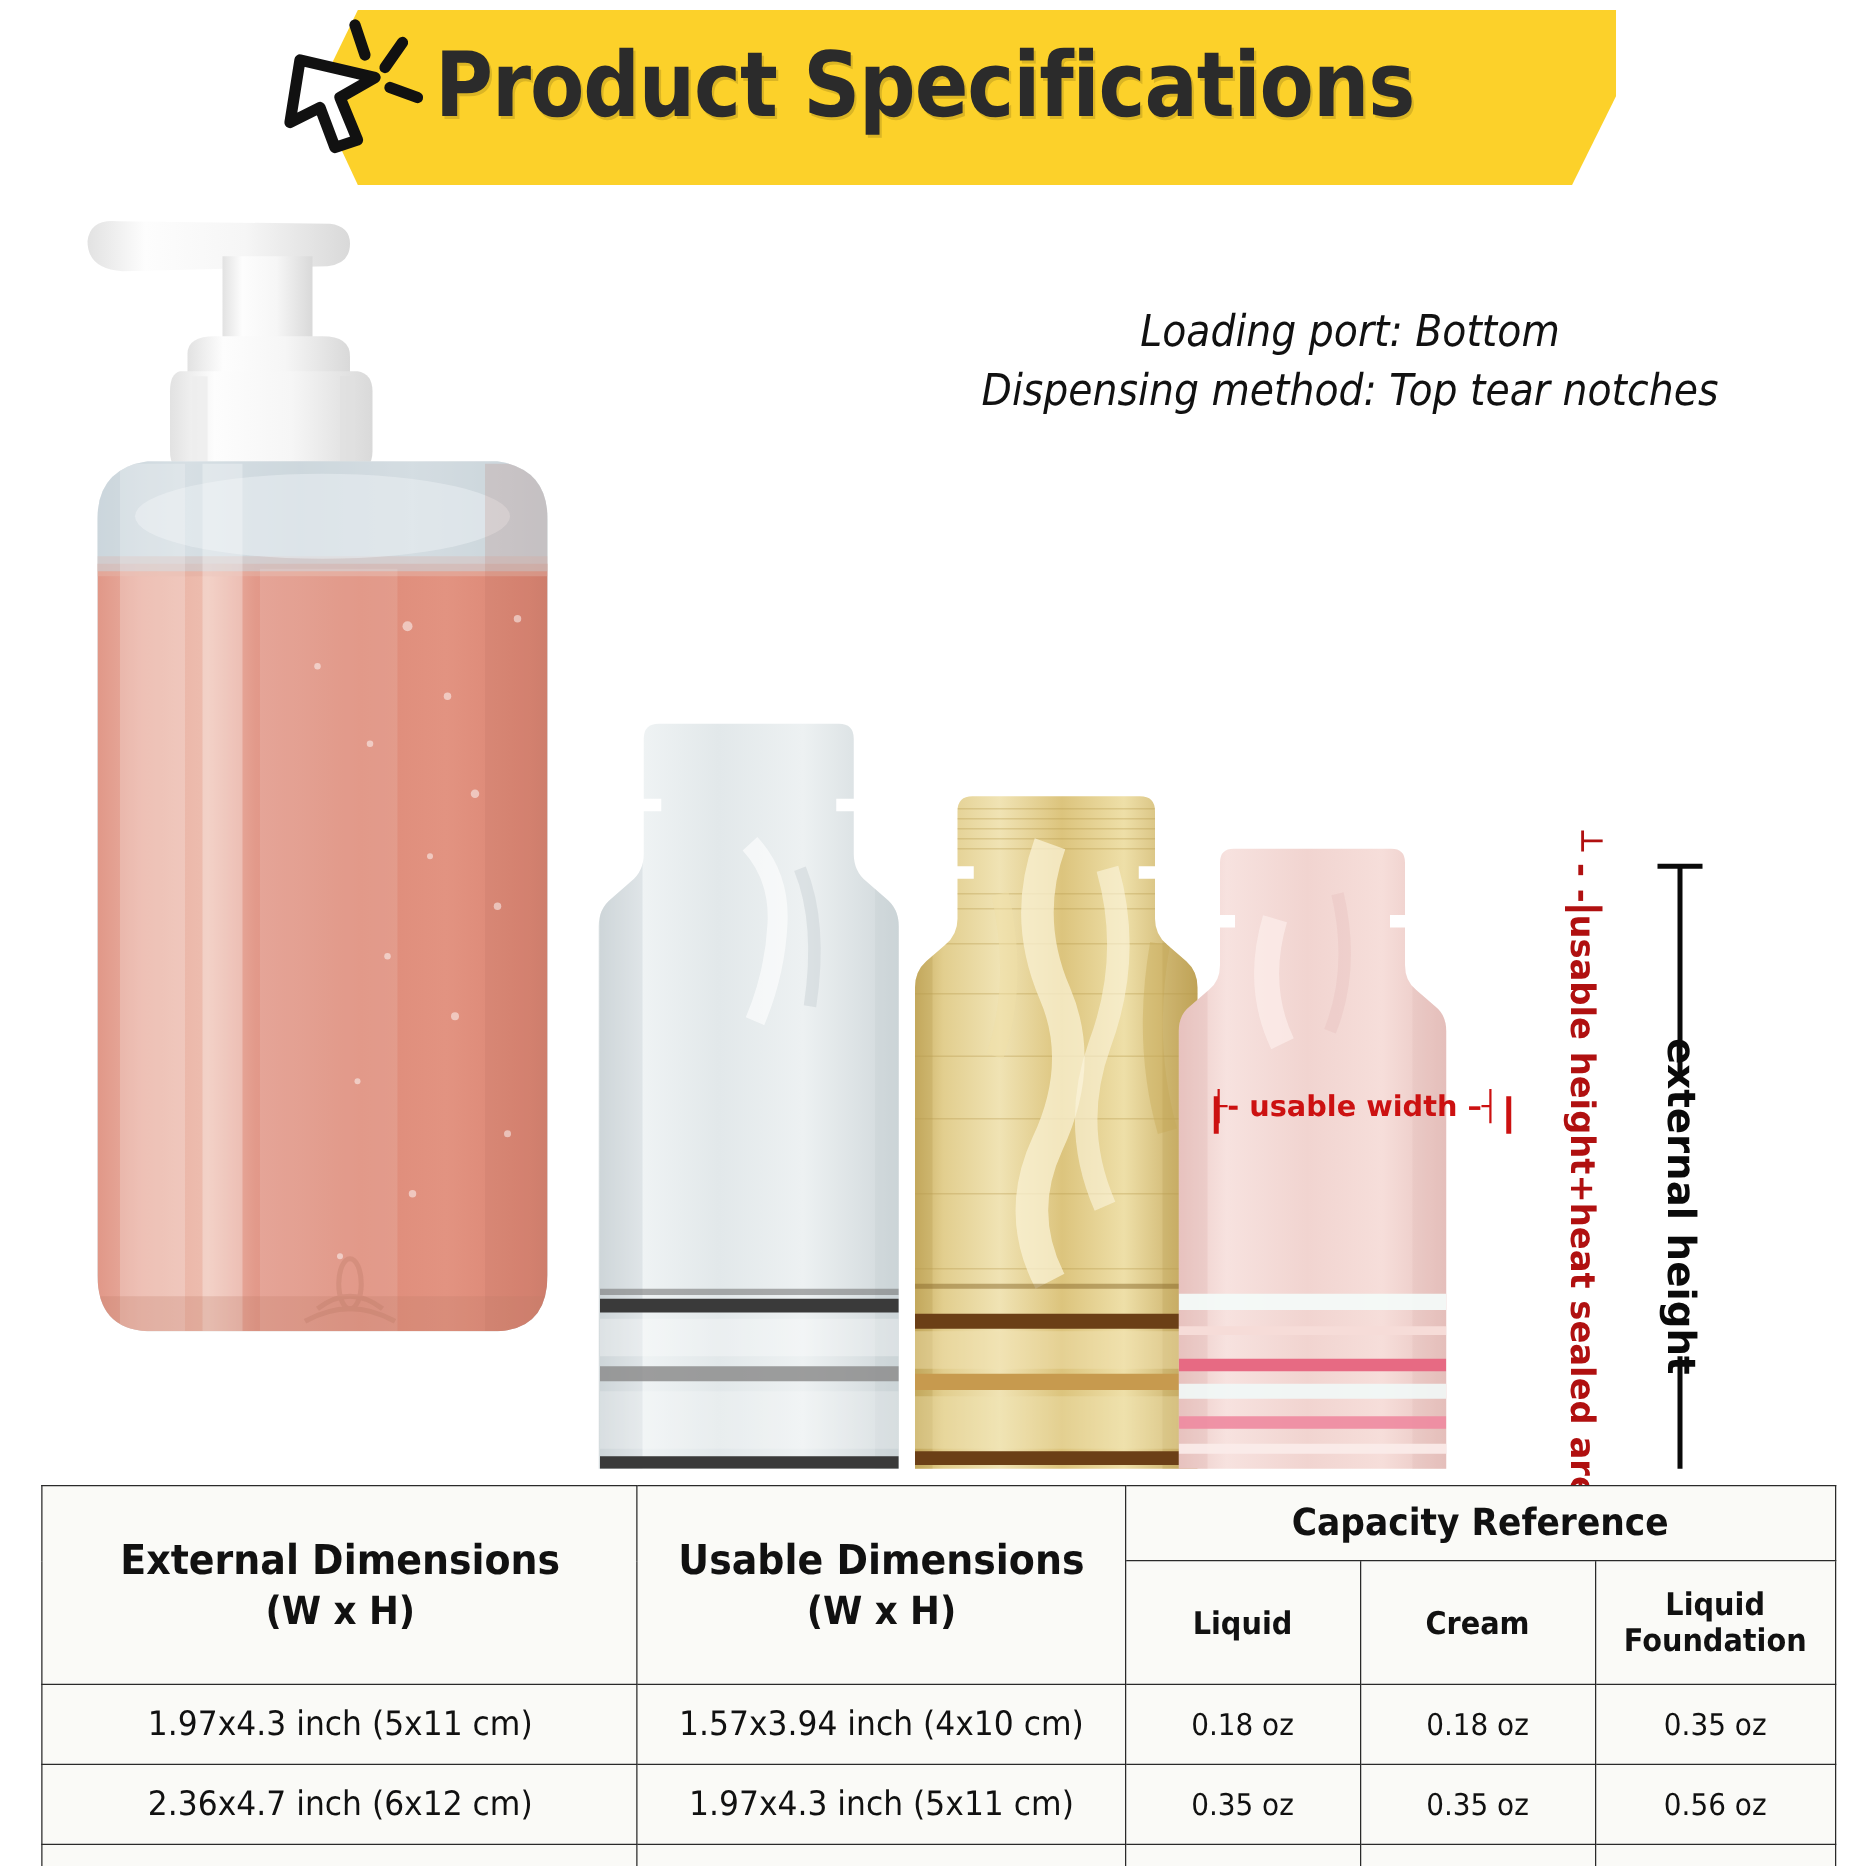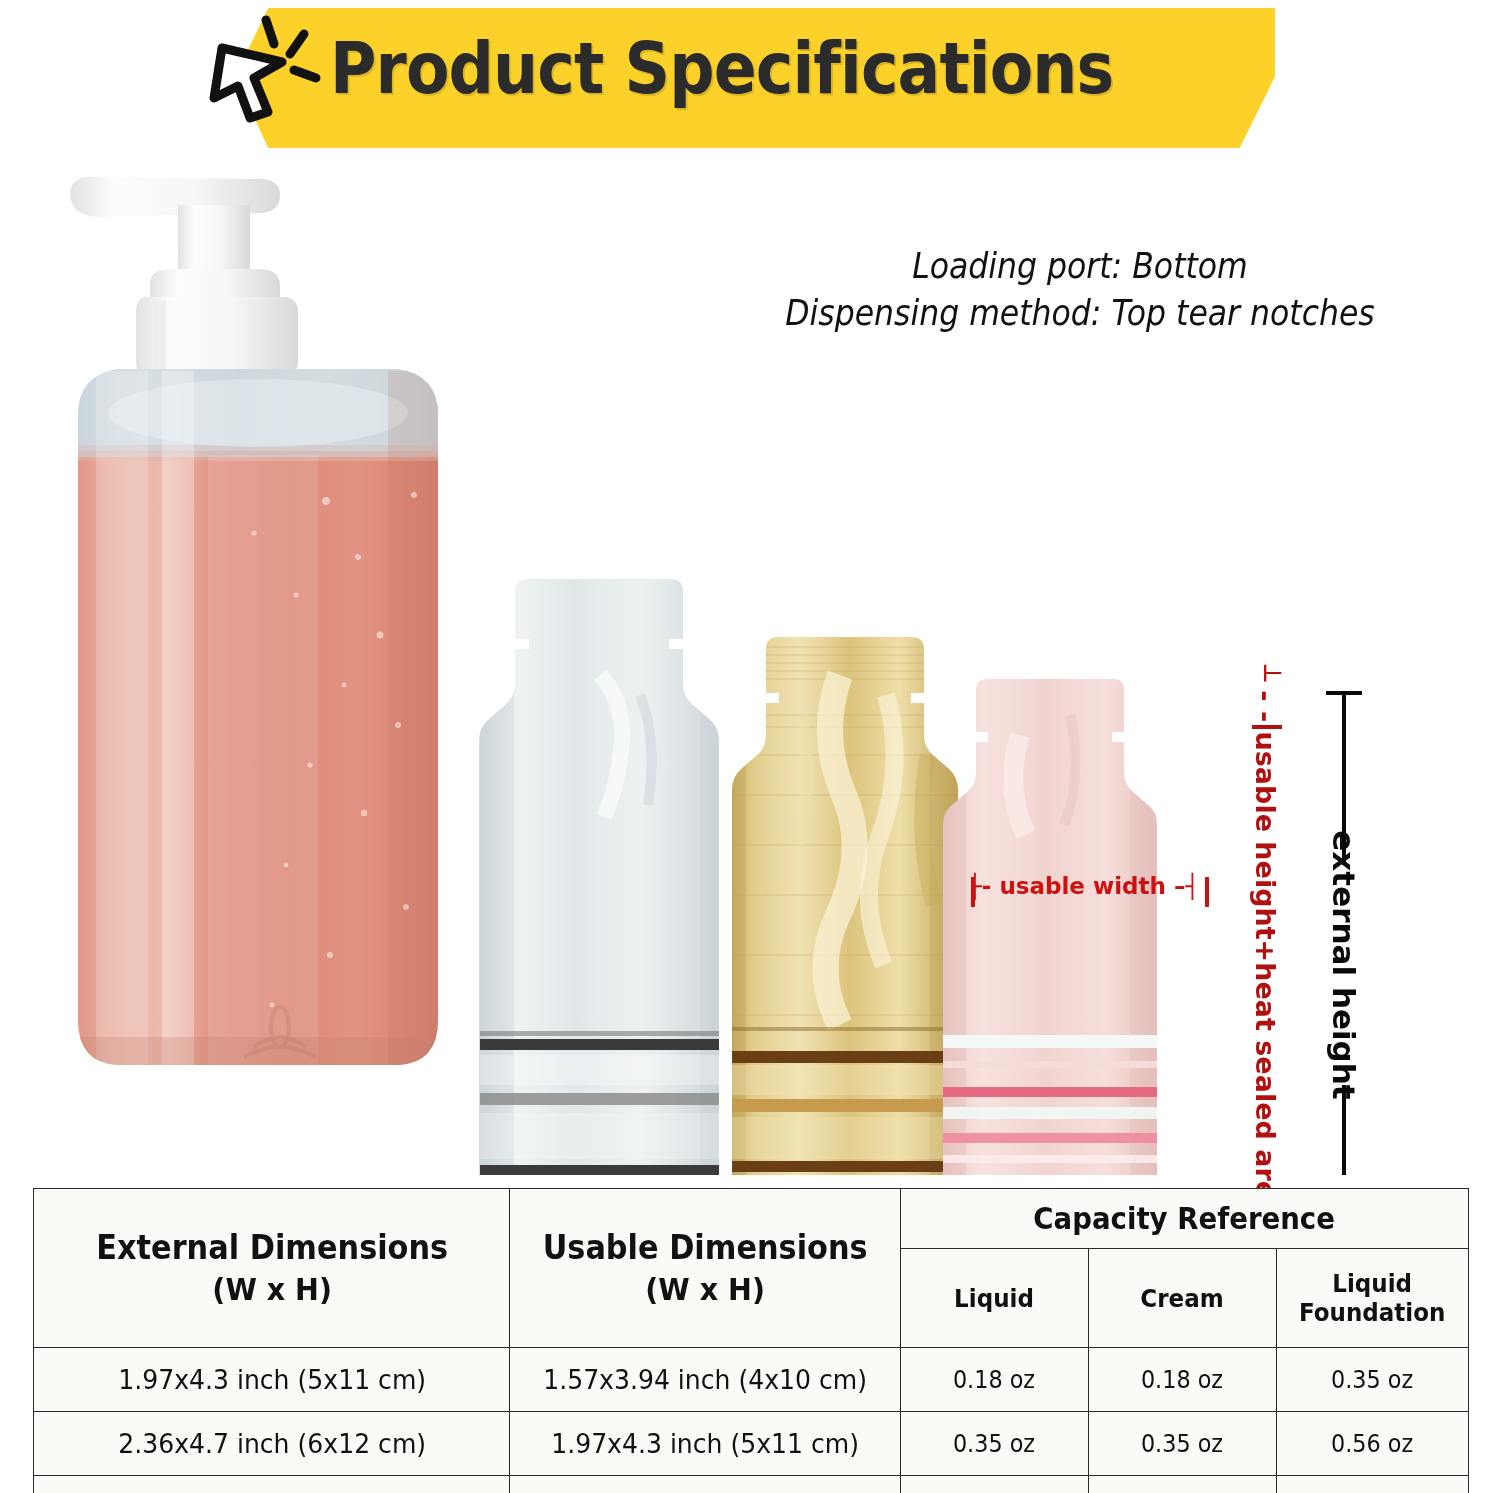--- a/index.html
+++ b/index.html
@@ -9,21 +9,21 @@
   body {
     width: 1500px; height: 1493px;
     font-family: "Liberation Sans", sans-serif;
     overflow: hidden;
     position: relative;
   }
 
   
   #header-banner {
     position: absolute;
-    left: 0; top: 0;
+    left: 18px; top: 0;
     width: 1224px; height: 160px;
   }
   .banner-shape {
     position: absolute;
     left: 235px; top: 8px;
     width: 1040px; height: 140px;
     background: #FCD12A;
     clip-path: polygon(3.2% 0%, 100% 0%, 100% 49%, 96.6% 100%, 3.2% 100%, 0% 49%);
   }
   #banner-title {

